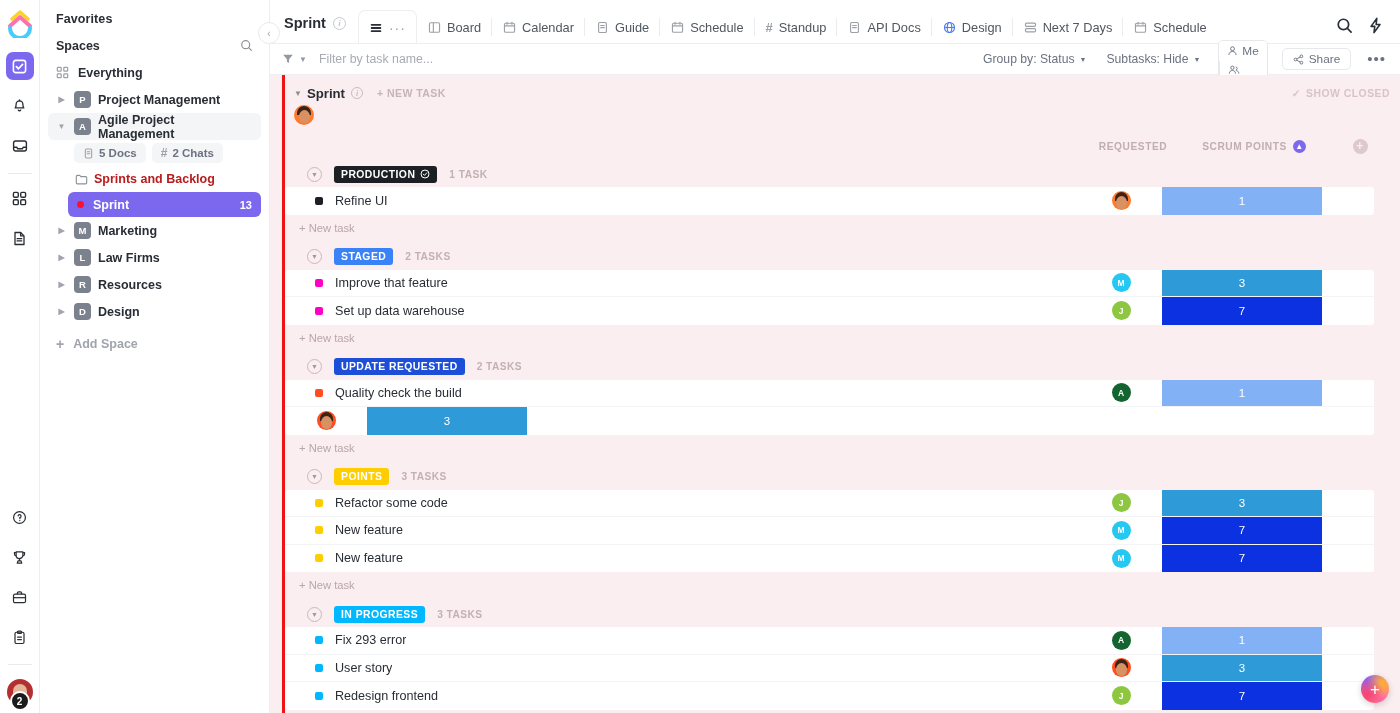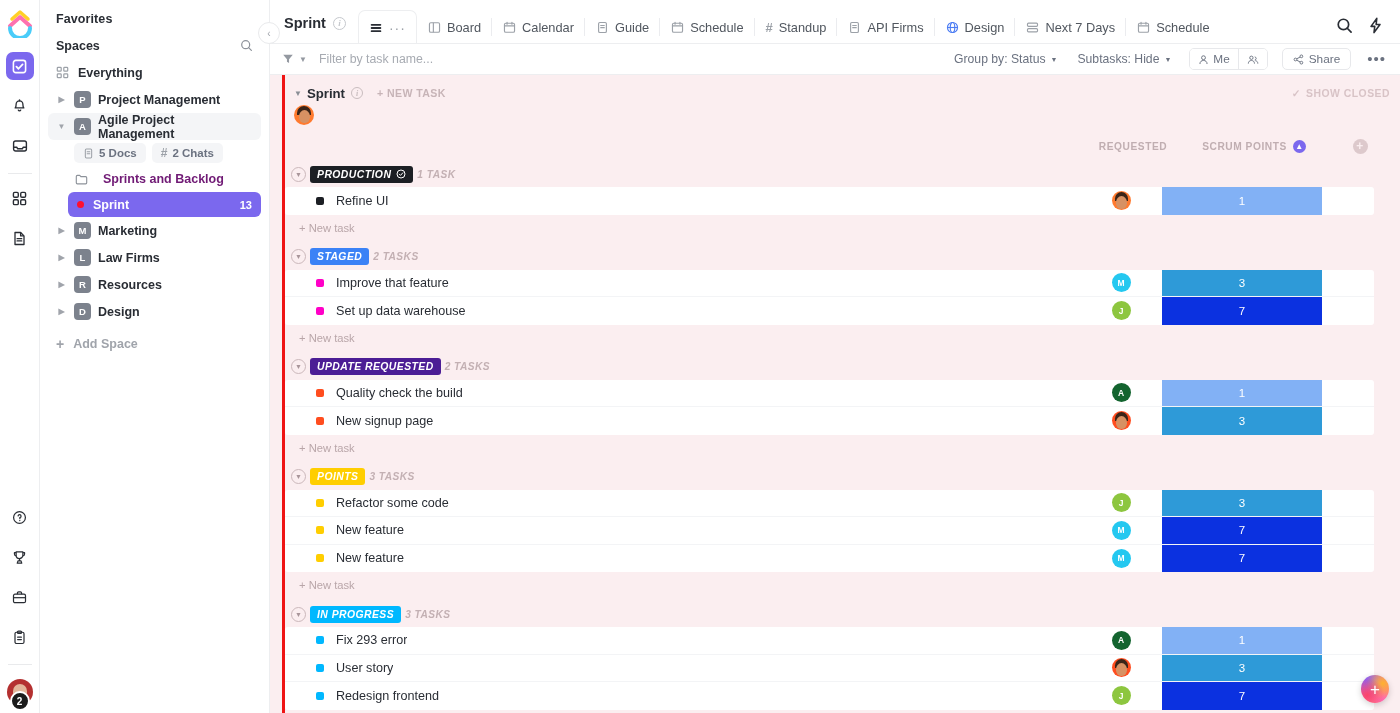--- a/index.html
+++ b/index.html
@@ -79,23 +79,23 @@
   .sb-everything { padding-left: 8px; gap: 9px; }
   .sb-sub {
     display: flex; gap: 6px; padding: 3px 0 3px 26px;
   }
   .sb-chip {
     display: flex; align-items: center; gap: 5px;
     background: #f4f5f7; border-radius: 5px; padding: 3px 9px;
     font-size: 11.5px; color: #6b7280; font-weight: 600; cursor: pointer;
   }
   .sb-folder {
-    display: flex; align-items: center; gap: 15px;
+    display: flex; align-items: center; gap: 6px;
     height: 26px; padding-left: 27px; font-size: 12.5px;
-    color: #701a75; font-weight: 600; cursor: pointer;
+    color: #b91c1c; font-weight: 600; cursor: pointer;
   }
   .sb-list {
     display: flex; align-items: center; gap: 9px;
     height: 25px; margin-left: 20px; padding: 0 9px; border-radius: 6px;
     background: #7b68ee; color: #fff; font-size: 12.5px; font-weight: 600;
     cursor: pointer;
   }
   .sb-list .dot { width: 7px; height: 7px; border-radius: 50%; background: #ff0f2f; flex: 0 0 7px; }
   .sb-list .count { margin-left: auto; font-size: 11px; font-weight: 600; }
   .sb-add {
@@ -160,21 +160,21 @@
     border: none; outline: none; font-size: 12.3px; color: #51575f;
     font-family: "Liberation Sans", sans-serif; background: transparent;
     width: 280px; padding-left: 4px;
   }
   .tl-input::placeholder { color: #a7abb2; }
   .tl-spacer { flex: 1 1 auto; }
   .tl-opt {
     font-size: 12.2px; color: #6b7280; cursor: pointer;
     display: flex; align-items: center; gap: 5px; padding: 0 6px;
   }
-  .tl-group { display: flex; border: 1px solid #e7e8eb; border-radius: 5px; overflow: hidden; margin-left: 4px; }
+  .tl-group { display: flex; border: 1px solid #e7e8eb; border-radius: 5px; overflow: hidden; margin-left: 4px; flex-direction: column; }
   .tl-gbtn {
     display: flex; align-items: center; gap: 4px; padding: 3px 8px;
     font-size: 11.8px; color: #6b7280; cursor: pointer; background: #fff;
   }
   .tl-gbtn + .tl-gbtn { border-left: 1px solid #e7e8eb; }
   .tl-share {
     display: flex; align-items: center; gap: 5px; padding: 3px 10px;
     border: 1px solid #e7e8eb; border-radius: 5px; margin-left: 6px;
     font-size: 11.8px; color: #6b7280; cursor: pointer;
   }
@@ -244,21 +244,21 @@
   }
   .ch-plus .circ {
     width: 15px; height: 15px; border-radius: 50%; background: #ddc9cc; color: #fbeef0;
     display: flex; align-items: center; justify-content: center; font-size: 12px;
     line-height: 1; cursor: pointer;
   }
 
   
   .group { margin-top: 6px; }
   .group-head {
-    display: flex; align-items: center; gap: 4px; height: 22px; padding-left: 6px; font-style: italic;
+    display: flex; align-items: center; gap: 12px; height: 22px; padding-left: 22px;
   }
   .gh-toggle {
     width: 15px; height: 15px; border-radius: 50%; border: 1.3px solid #cbb8bb;
     display: flex; align-items: center; justify-content: center;
     font-size: 7px; color: #a9969a; cursor: pointer; flex: 0 0 15px;
   }
   .gh-pill {
     display: flex; align-items: center; gap: 5px;
     height: 17px; padding: 0 7px; border-radius: 3px;
     font-size: 10.4px; font-weight: 700; color: #fff; letter-spacing: .45px;
@@ -268,22 +268,22 @@
   .tasks-card {
     background: #fff; border-radius: 3px; margin-right: 26px;
     margin-top: 2px; overflow: hidden;
   }
   .task-row {
     display: flex; align-items: center; height: 27.5px;
     border-bottom: 1px solid #f3f4f6; position: relative;
   }
   .task-row:last-child { border-bottom: none; }
   .tr-name {
-    display: flex; align-items: center; gap: 12px; padding-left: 31px;
-    flex: 1 1 auto; min-width: 0;
+    display: flex; align-items: center; gap: 12px; padding-left: 10px;
+    flex: 1 1 auto; min-width: 0; margin-left: 20px;
   }
   .tr-sq { width: 8px; height: 8px; border-radius: 2px; flex: 0 0 8px; }
   .tr-label {
     font-size: 12.6px; color: #292d34; white-space: nowrap;
     overflow: hidden; text-overflow: ellipsis;
   }
   .tr-assignee { width: 82px; flex: 0 0 82px; display: flex; align-items: center; justify-content: center; }
   .av {
     width: 19px; height: 19px; border-radius: 50%; color: #fff;
     font-size: 8.5px; font-weight: 700; display: flex; align-items: center;
@@ -573,21 +573,21 @@
           <span class="sep"></span>
         </div>
 
         <div class="tab">
           <span class="tab-icon">
             <svg width="13" height="13" viewBox="0 0 16 16" fill="none" stroke="currentColor" stroke-width="1.4">
               <rect x="3.2" y="1.8" width="9.6" height="12.4" rx="1.6"></rect>
                 <path d="M5.8 5.6h4.4M5.8 8.2h4.4" stroke-linecap="round"></path>
             </svg>
           </span>
-          <span>API Firms</span>
+          <span>API Docs</span>
           <span class="sep"></span>
         </div>
 
         <div class="tab">
           <span class="tab-icon" style="color:#4b7cf3;">
             <svg width="13" height="13" viewBox="0 0 16 16" fill="none" stroke="currentColor" stroke-width="1.4">
               <circle cx="8" cy="8" r="6.2"></circle>
                 <ellipse cx="8" cy="8" rx="2.8" ry="6.2"></ellipse>
                 <path d="M2 8h12"></path>
             </svg>
@@ -788,21 +788,21 @@
                     <span>7</span>
                   </span>
                   <span class="tr-end"></span>
                 </div>
               </div>
               <div class="newtask-row">+ New task</div>
             </div>
             <div class="group">
               <div class="group-head">
                 <span class="gh-toggle">▼</span>
-                <span class="gh-pill" style="background:#4c1d95;">
+                <span class="gh-pill" style="background:#1d4ed8;">
                   <span>UPDATE REQUESTED</span>
                 </span>
                 <span class="gh-count">2 TASKS</span>
               </div>
               <div class="tasks-card">
                 <div class="task-row">
                   <span class="tr-name">
                     <span class="tr-sq" style="background:#ff4d1f;"></span>
                     <span class="tr-label">Quality check the build</span>
                   </span>
@@ -810,24 +810,20 @@
                     <span class="av" style="background:#13642f;">
                       <span>A</span>
                     </span>
                   </span>
                   <span class="tr-points" style="background:#82b1f5;">
                     <span>1</span>
                   </span>
                   <span class="tr-end"></span>
                 </div>
                 <div class="task-row">
-                  <span class="tr-name">
-                    <span class="tr-sq" style="background:#ff4d1f;"></span>
-                    <span class="tr-label">New signup page</span>
-                  </span>
                   <span class="tr-assignee">
                     <span class="av photo" style="background:#ff4d1f;">
                       <span></span>
                     </span>
                   </span>
                   <span class="tr-points" style="background:#2e9ad8;">
                     <span>3</span>
                   </span>
                   <span class="tr-end"></span>
                 </div>

